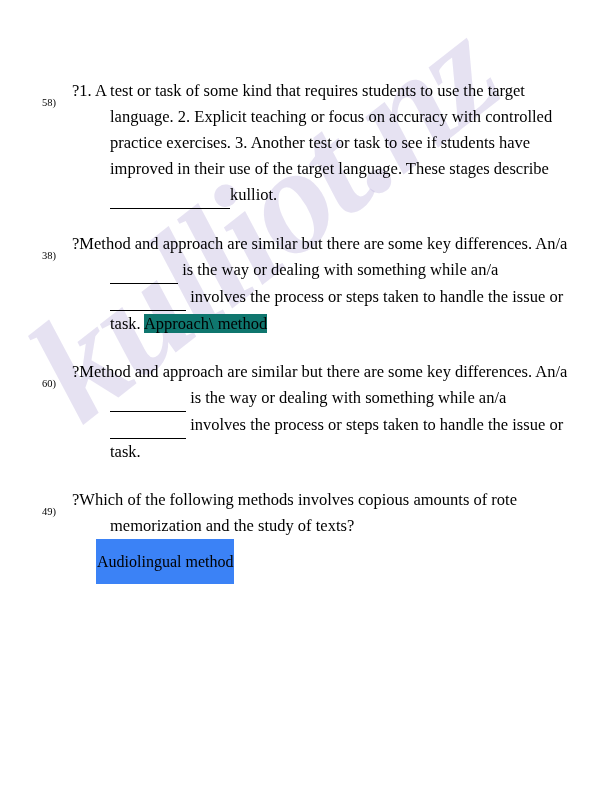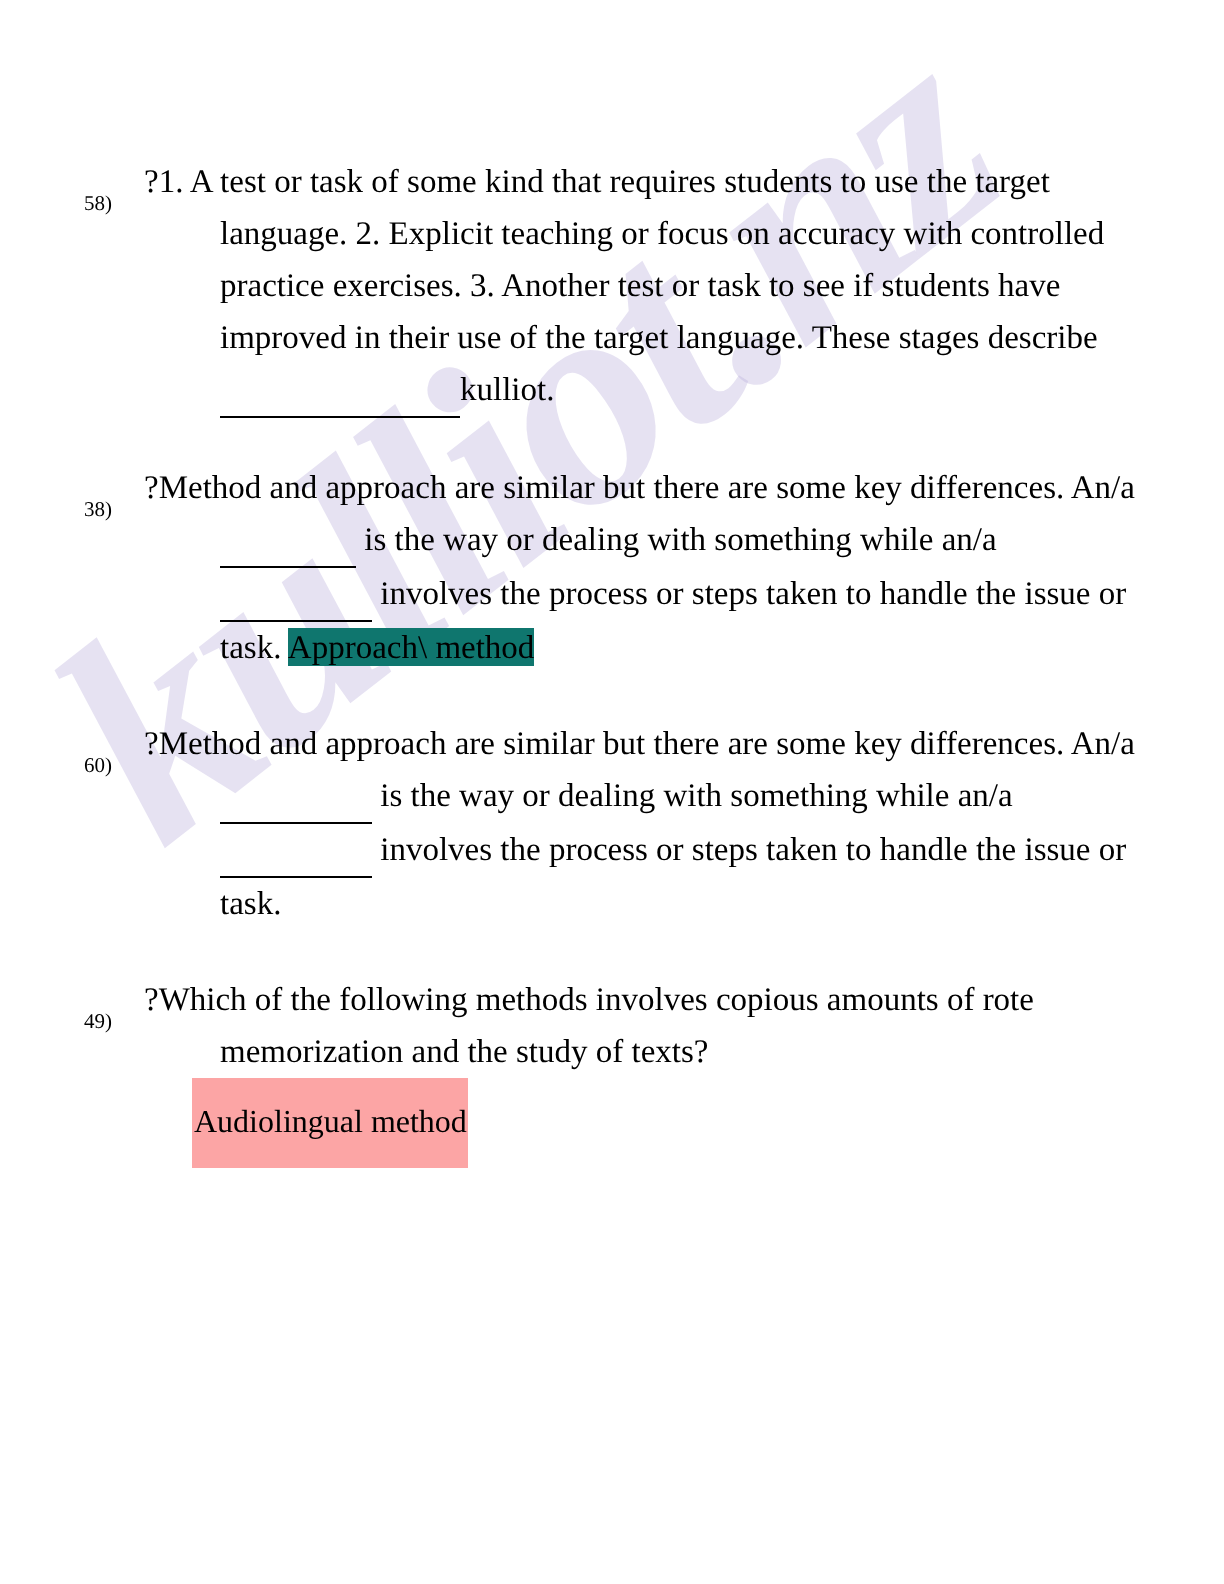--- a/index.html
+++ b/index.html
@@ -86,21 +86,21 @@
   }
   .b-sm { width: 68px; }
   .b-md { width: 76px; }
   .b-lg { width: 120px; }
   .answer-block {
     display: block;
     margin-top: 14px;
     padding-left: 24px;
   }
   .answer-hl {
-    background: #fca5a5;
+    background: #3b82f6;
     padding: 14px 1px;
     text-align: right;
   }
 </style>
 </head>
 <body>
 
 <div id="watermark">
   <div class="wm-text">kulliot.nz</div>
 </div>

